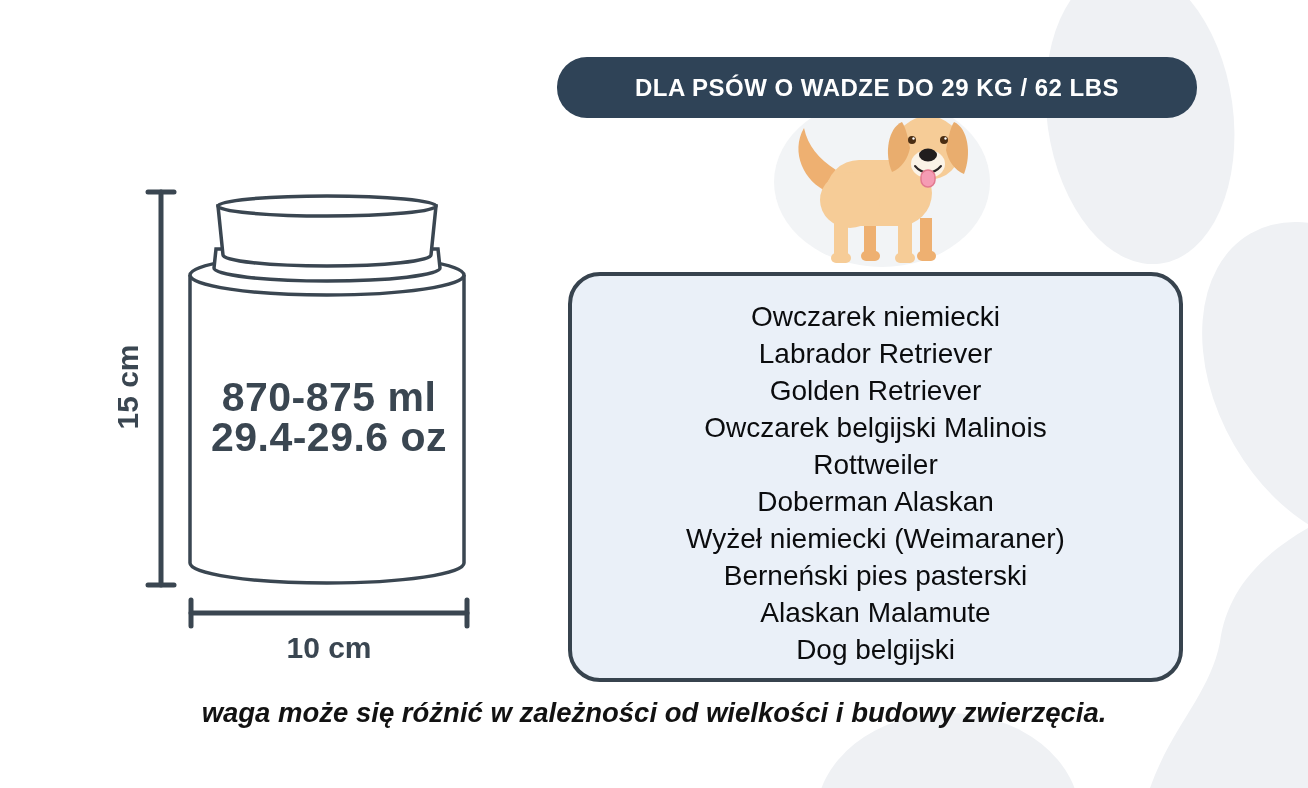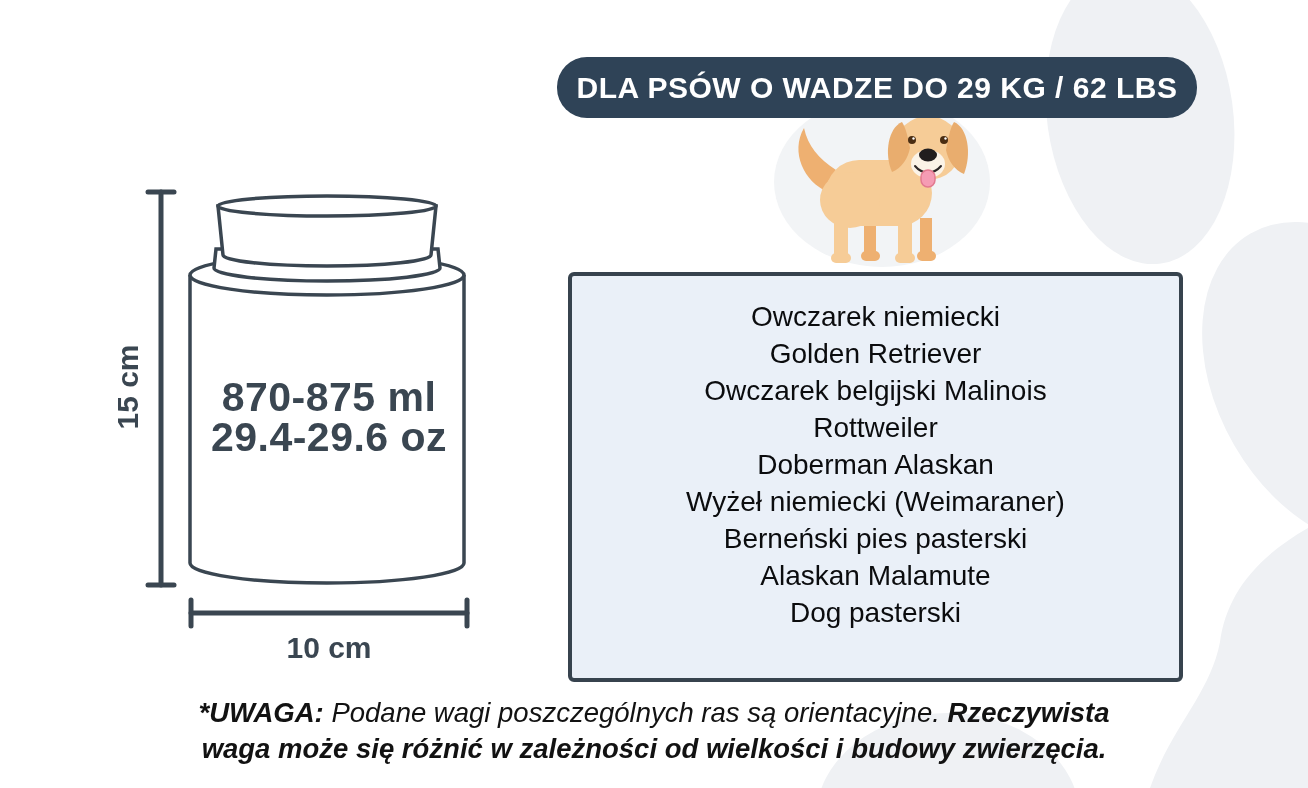--- a/index.html
+++ b/index.html
@@ -14,35 +14,35 @@
   
   #bg-paw{left:0;top:0;width:1308px;height:788px;z-index:0;}
   
   .banner{
     left:557px;top:57px;width:640px;height:61px;
     background:#2F4357;border-radius:30px;
     display:flex;align-items:center;justify-content:center;
     z-index:3;
   }
   .banner span{
-    color:#ffffff;font-size:30px;font-weight:bold;letter-spacing:0.5px;
+    color:#ffffff;font-size:24px;font-weight:bold;letter-spacing:0.5px;
     white-space:nowrap;
   }
   
   #dog-svg{left:770px;top:92px;width:230px;height:178px;z-index:1;}
   
   #jar-svg{left:95px;top:183px;width:420px;height:490px;z-index:1;}
   .jar-stroke{fill:#ffffff;stroke:#3A4651;stroke-width:3.5;}
   .dim-stroke{stroke:#3A4651;stroke-width:5;fill:none;stroke-linecap:round;}
   .dim-text{fill:#3A4651;font-weight:bold;font-size:30px;}
   .vol-text{fill:#3A4651;font-weight:bold;font-size:41px;letter-spacing:0.5px;}
   
   .breeds-box{
     left:568px;top:272px;width:615px;height:410px;
-    background:#EAF0F8;border:4px solid #37434E;border-radius:6px;
+    background:#EAF0F8;border:4px solid #37434E;border-radius:32px;
     box-sizing:border-box;
     padding-top:22px;
     z-index:2;
   }
   .breed-line{
     height:37px;line-height:37px;
     text-align:center;
     font-size:28px;color:#0B0C0E;
     white-space:nowrap;
   }
@@ -128,28 +128,28 @@
     <g>
       <line class="dim-stroke" x1="96" y1="430" x2="372" y2="430"></line>
       <line class="dim-stroke" x1="96" y1="417" x2="96" y2="443"></line>
       <line class="dim-stroke" x1="372" y1="417" x2="372" y2="443"></line>
     </g>
     <text class="dim-text" x="234" y="475" text-anchor="middle">10 cm</text>
   </svg>
 
   <div class="breeds-box abs">
     <div class="breed-line">Owczarek niemiecki</div>
+    <div class="breed-line">Labrador Retriever</div>
     <div class="breed-line">Golden Retriever</div>
     <div class="breed-line">Owczarek belgijski Malinois</div>
     <div class="breed-line">Rottweiler</div>
     <div class="breed-line">Doberman Alaskan</div>
     <div class="breed-line">Wyżeł niemiecki (Weimaraner)</div>
     <div class="breed-line">Berneński pies pasterski</div>
     <div class="breed-line">Alaskan Malamute</div>
-    <div class="breed-line">Dog pasterski</div>
+    <div class="breed-line">Dog belgijski</div>
   </div>
 
   <div class="note abs">
-    <div class="ln"><span class="bi">*UWAGA:</span><span class="ri">Podane wagi poszczególnych ras są orientacyjne.</span><span class="bi">Rzeczywista</span></div>
     <div class="ln bi">waga może się różnić w zależności od wielkości i budowy zwierzęcia.</div>
   </div>
 
 </div>
 
 </body></html>

